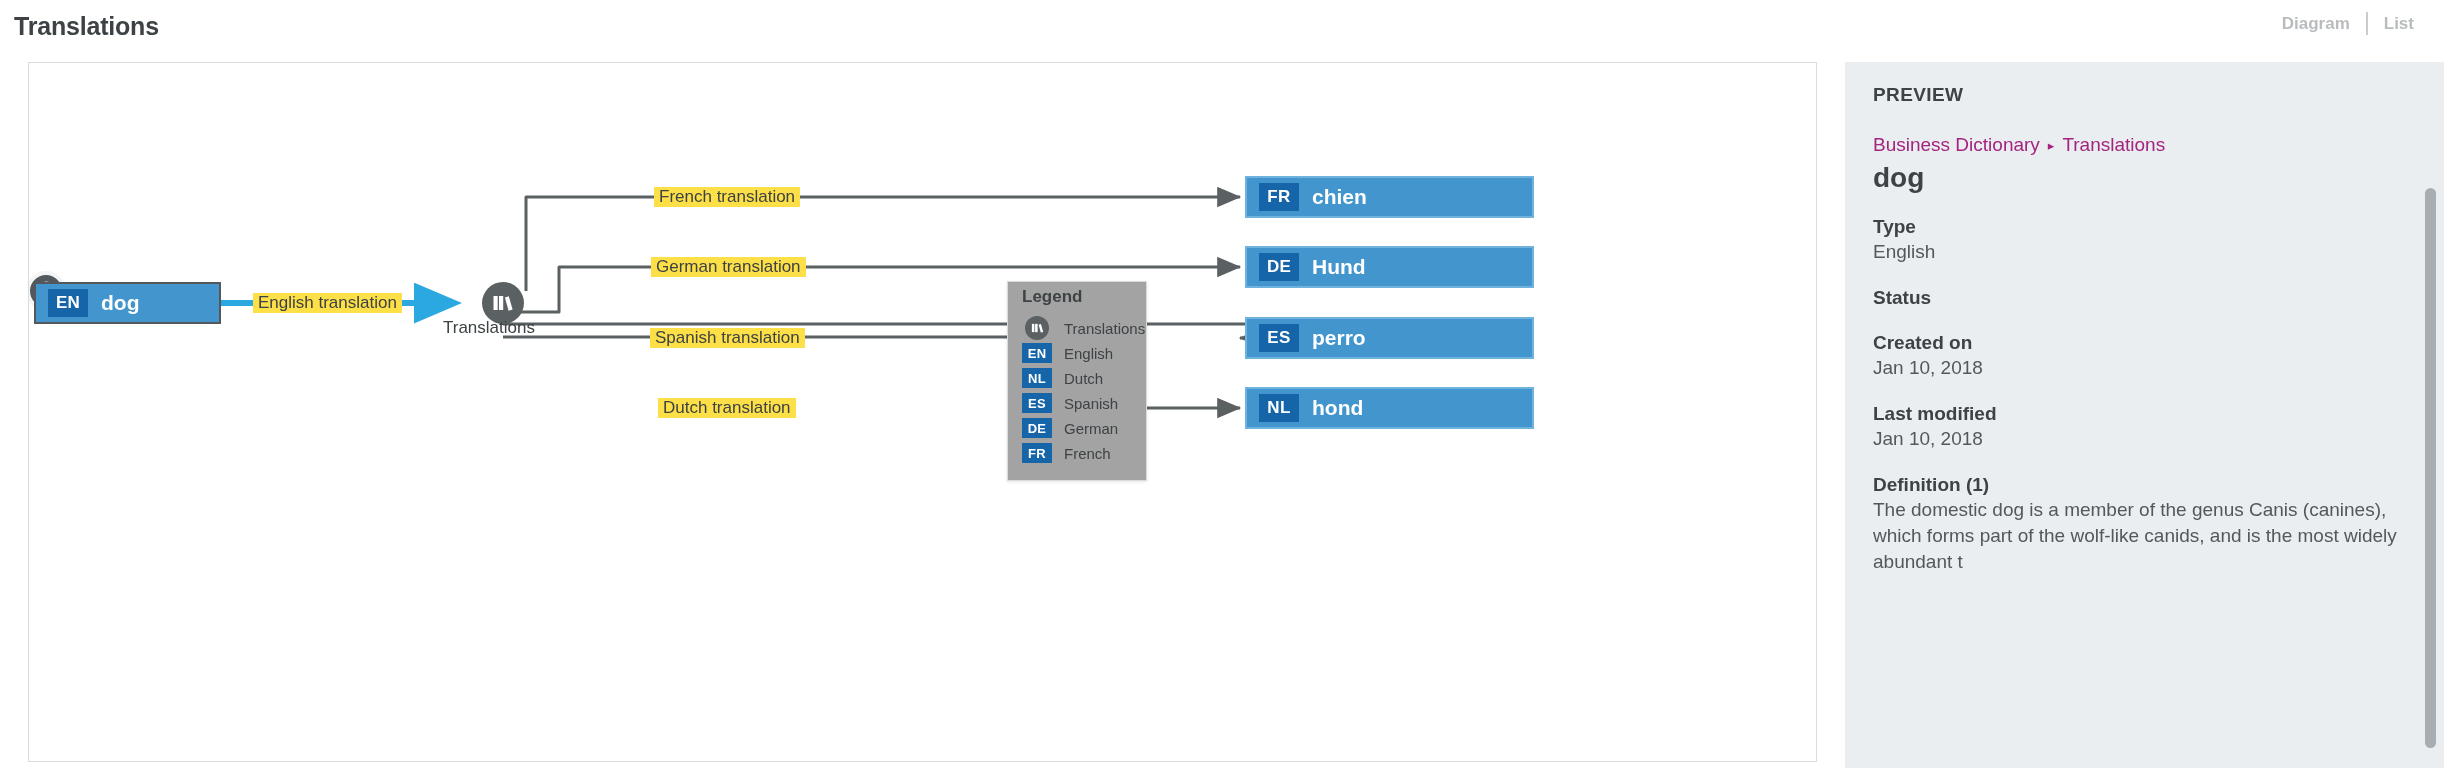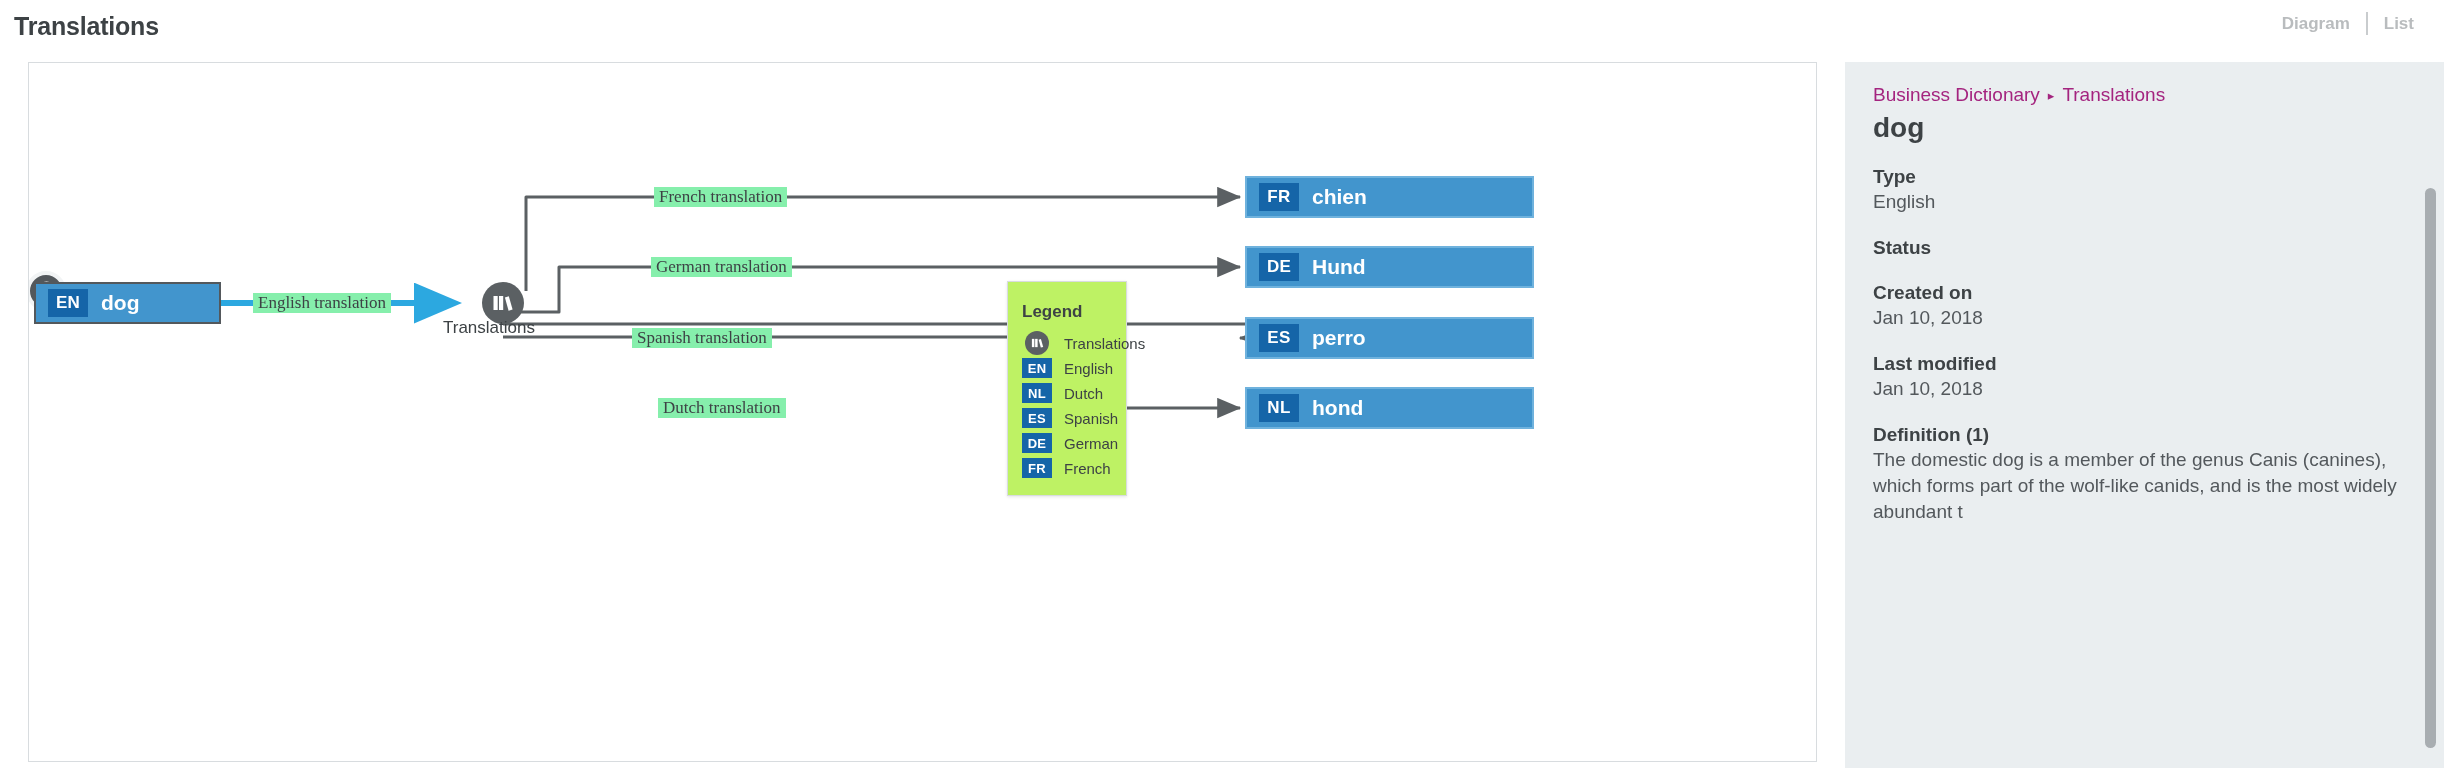--- a/index.html
+++ b/index.html
@@ -140,37 +140,36 @@
     font-size: 17px;
     color: #3d4245;
     white-space: nowrap;
   }
 
   
   .edge-label {
     position: absolute;
     font-size: 17px;
     color: #3d4245;
-    background: #86efac;
+    background: #fde047;
     padding: 0 5px;
     white-space: nowrap;
     line-height: 20px;
-    font-family: Liberation Serif, serif;
   }
 
   
   #legend {
     position: absolute;
     left: 978px;
     top: 218px;
-    width: 120px;
-    background: #bef264;
+    width: 140px;
+    background: #a3a3a3;
     border: 1px solid #d8dcdf;
     box-shadow: 0 1px 3px rgba(0,0,0,0.10);
-    padding: 20px 14px 14px 14px;
+    padding: 5px 14px 14px 14px;
     box-sizing: border-box;
   }
   #legend-title {
     font-size: 17px;
     font-weight: bold;
     color: #3d4245;
     margin-bottom: 9px;
   }
   .legend-row {
     display: flex;
@@ -331,21 +330,21 @@
     <svg width="22" height="20" viewBox="0 0 22 20" xmlns="http://www.w3.org/2000/svg">
       <rect x="1.5" y="3" width="4.2" height="14" fill="#ffffff"></rect>
       <rect x="7" y="3" width="4.2" height="14" fill="#ffffff"></rect>
       <path d="M12.9 4.4 L16.8 3.2 L20.6 16.6 L16.6 17.8 Z" fill="#ffffff"></path>
     </svg>
   </div>
   <div id="hub-label" style="left:414px; top:255px;">Translations</div>
 
   <div class="edge-label" style="left:625px; top:124px;">French translation</div>
   <div class="edge-label" style="left:622px; top:194px;">German translation</div>
-  <div class="edge-label" style="left:603px; top:265px;">Spanish translation</div>
+  <div class="edge-label" style="left:621px; top:265px;">Spanish translation</div>
   <div class="edge-label" style="left:629px; top:335px;">Dutch translation</div>
 
   <div class="node target" style="left:1216px; top:113px; width:289px;">
     <div class="lang-tag">FR</div>
     <div class="node-label">chien</div>
   </div>
 
   <div class="node target" style="left:1216px; top:183px; width:289px;">
     <div class="lang-tag">DE</div>
     <div class="node-label">Hund</div>
@@ -398,20 +397,21 @@
     <div class="legend-row">
       <div class="legend-swatch">FR</div>
       <div class="legend-text">French</div>
     </div>
   </div>
 
 </div>
 
 <div id="preview">
   <div id="preview-inner">
+    <div id="preview-heading">PREVIEW</div>
 
     <div id="breadcrumb">
       <span class="crumb">Business Dictionary</span><span class="crumb-sep">▸</span><span class="crumb">Translations</span>
     </div>
 
     <div id="entity-title">dog</div>
 
     <div class="field-block">
       <div class="field-label">Type</div>
       <div class="field-value">English</div>

